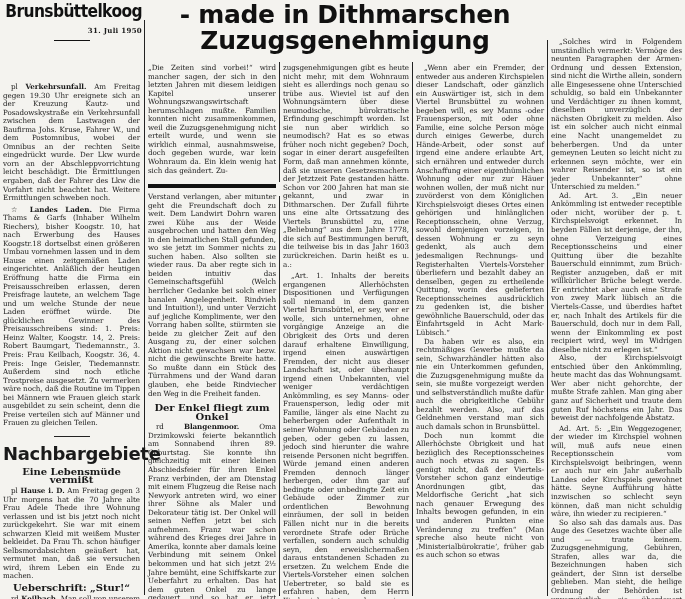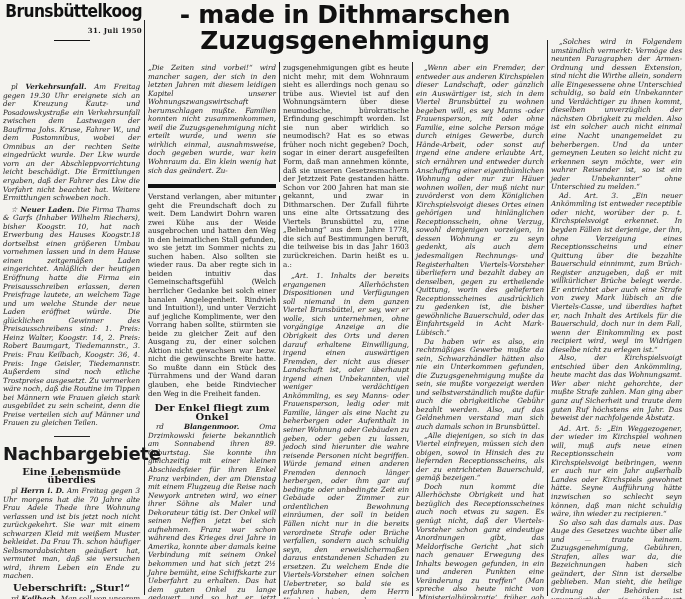--- a/index.html
+++ b/index.html
@@ -7,21 +7,21 @@
     width:685px; height:599px; overflow:hidden;
     background:#f4f3ef; color:#1a1a1a;
     font-family:"DejaVu Serif", "Liberation Serif", serif;
     position:relative;
   }
   .col {
     position:absolute; font-size:7.15px; line-height:8.55px;
     text-align:justify; hyphens:manual; letter-spacing:-0.05px;
   }
   .col p { margin:0; text-indent:0; }
-  .col p.ind { text-indent:8px;font-style:italic; }
+  .col p.ind { text-indent:8px; }
   .col b { font-weight:bold; }
   .rule-v { position:absolute; width:1px; background:#222; }
   .masthead {
     position:absolute; left:2px; top:2px; width:140px; text-align:right;
   }
   .mh-line1 {
     font-family:"DejaVu Sans", sans-serif; font-weight:bold; font-size:15.5px;
     letter-spacing:-0.6px; line-height:18px; transform:scaleY(1.15); color:#111;
   }
   .mh-row2 { display:flex; align-items:center; justify-content:center; gap:2px; margin-top:2px; }
@@ -70,40 +70,40 @@
 <div class="thick-bar" style="left:148px; top:184px; width:128px;"></div>
 
 <div class="col" style="left:3px; top:83px; width:137px;">
   <p class="ind">
     <span>pl</span>
     <b>Verkehrsunfall.</b>
     <span>Am Freitag gegen 19.30 Uhr ereignete sich an der Kreuzung Kautz- und Posadowskystraße ein Verkehrsunfall zwischen dem Lastwagen der Baufirma Johs. Kruse, Fahrer W., und dem Postomnibus, wobei der Omnibus an der rechten Seite eingedrückt wurde. Der Lkw wurde vorn an der Abschleppvorrichtung leicht beschädigt. Die Ermittlungen ergaben, daß der Fahrer des Lkw die Vorfahrt nicht beachtet hat. Weitere Ermittlungen schweben noch.</span>
   </p>
   <p class="ind" style="margin-top:3px">
     <span>☆</span>
-    <b>Neuer Laden.</b>
+    <b>Landes Laden.</b>
     <span>Die Firma Thams &amp; Garfs (Inhaber Wilhelm Riechers), bisher Koogstr. 10, hat nach Erwerbung des Hauses Koogstr.18 dortselbst einen größeren Umbau vornehmen lassen und in dem Hause einen zeitgemäßen Laden eingerichtet. Anläßlich der heutigen Eröffnung hatte die Firma ein Preisausschreiben erlassen, deren Preisfrage lautete, an welchem Tage und um welche Stunde der neue Laden eröffnet würde. Die glücklichen Gewinner des Preisausschreibens sind: 1. Preis: Heinz Walter, Koogstr. 14, 2. Preis: Robert Baumgart, Tiedemannstr., 3. Preis: Frau Keilbach, Koogstr. 36, 4. Preis: Inge Geisler, Tiedemannstr. Außerdem sind noch etliche Trostpreise ausgesetzt. Zu vermerken wäre noch, daß die Routine im Tippen bei Männern wie Frauen gleich stark ausgebildet zu sein scheint, denn die Preise verteilen sich auf Männer und Frauen zu gleichen Teilen.</span>
   </p>
   <div class="short-rule"></div>
   <div class="section-head">Nachbargebiete</div>
-  <div class="subhead">Eine Lebensmüde überdies</div>
+  <div class="subhead">Eine Lebensmüde vermißt</div>
   <p class="ind">
     <span>pl</span>
-    <b>Herrn i. D.</b>
+    <b>Hause i. D.</b>
     <span>Am Freitag gegen 3 Uhr morgens hat die 70 Jahre alte Frau Adele Thede ihre Wohnung verlassen und ist bis jetzt noch nicht zurückgekehrt. Sie war mit einem schwarzen Kleid mit weißem Muster bekleidet. Da Frau Th. schon häufiger Selbsmordabsichten geäußert hat, vermutet man, daß sie versuchen wird, ihrem Leben ein Ende zu machen.</span>
   </p>
   <div class="subhead">Ueberschrift: „Stur!“</div>
   <p class="ind">
     <span>rd</span>
     <b>Keilbach.</b>
     <span>Man soll von unserem lieben Viehzeug nicht allzuviel</span>
   </p>
 </div>
 
-<div class="col" style="left:148px; top:64px; width:128px;font-style:italic;">
+<div class="col" style="left:148px; top:64px; width:128px;">
   <p>„Die Zeiten sind vorbei!“ wird mancher sagen, der sich in den letzten Jahren mit diesem leidigen Kapitel unserer Wohnungszwangswirtschaft herumschlagen mußte. Familien konnten nicht zusammenkommen, weil die Zuzugsgenehmigung nicht erteilt wurde, und wenn sie wirklich einmal, ausnahmsweise, doch gegeben wurde, war kein Wohnraum da. Ein klein wenig hat sich das geändert. Zu-</p>
 </div>
 
 <div class="col" style="left:148px; top:193px; width:128px;">
   <p>Verstand verlangen, aber mitunter geht die Freundschaft doch zu weit. Dem Landwirt Dohrn waren zwei Kühe aus der Weide ausgebrochen und hatten den Weg in den heimatlichen Stall gefunden, wo sie jetzt im Sommer nichts zu suchen haben. Also sollten sie wieder raus. Da aber regte sich in beiden intuitiv das Gemeinschaftsgefühl (Welch herrlicher Gedanke bei solch einer banalen Angelegenheit. Rindvieh und Intuition!), und unter Verzicht auf jegliche Komplimente, wer den Vorrang haben sollte, stürmten sie beide zu gleicher Zeit auf den Ausgang zu, der einer solchen Aktion nicht gewachsen war bezw. nicht die gewünschte Breite hatte. So mußte dann ein Stück des Türrahmens und der Wand daran glauben, ehe beide Rindviecher den Weg in die Freiheit fanden.</p>
   <div class="subhead" style="margin-top:6px">Der Enkel fliegt zum Onkel</div>
   <p class="ind">
     <span>rd</span>
     <b>Blangenmoor.</b>
     <span>Oma Drzimkowski feierte bekanntlich am Sonnabend ihren 89. Geburtstag. Sie konnte ihn gleichzeitig mit einer kleinen Abschiedsfeier für ihren Enkel Franz verbinden, der am Dienstag mit einem Flugzeug die Reise nach Newyork antreten wird, wo einer ihrer Söhne als Maler und Dekorateur tätig ist. Der Onkel will seinen Neffen jetzt bei sich aufnehmen. Franz war schon während des Krieges drei Jahre in Amerika, konnte aber damals keine Verbindung mit seinem Onkel bekommen und hat sich jetzt 2½ Jahre bemüht, eine Schiffskarte zur Ueberfahrt zu erhalten. Das hat dem guten Onkel zu lange gedauert, und so hat er jetzt gewünscht, daß sein Neffe die Reise mit dem Flugzeug zurücklegt. Der Enkel läßt seine 62-jährige Mutter und 6 Geschwister in Blangenmoor zurück.</span>
@@ -112,21 +112,20 @@
 
 <div class="col" style="left:283px; top:64px; width:126px;">
   <p>zugsgenehmigungen gibt es heute nicht mehr, mit dem Wohnraum sieht es allerdings noch genau so trübe aus. Wieviel ist auf den Wohnungsämtern über diese neumodische, bürokratische Erfindung geschimpft worden. Ist sie nun aber wirklich so neumodisch? Hat es so etwas früher noch nicht gegeben? Doch, sogar in einer derart ausgefeilten Form, daß man annehmen könnte, daß sie unseren Gesetzesmachern der Jetztzeit Pate gestanden hätte. Schon vor 200 Jahren hat man sie gekannt, und zwar in Dithmarschen. Der Zufall führte uns eine alte Ortssatzung des Viertels Brunsbüttel zu, eine „Beliebung“ aus dem Jahre 1778, die sich auf Bestimmungen beruft, die teilweise bis in das Jahr 1603 zurückreichen. Darin heißt es u. a.:</p>
   <p class="ind" style="margin-top:3px">„Art. 1. Inhalts der bereits ergangenen Allerhöchsten Dispositionen und Verfügungen soll niemand in dem ganzen Viertel Brunsbüttel, er sey, wer er wolle, sich unternehmen, ohne vorgängige Anzeige an die Obrigkeit des Orts und deren darauf erhaltene Einwilligung, irgend einen auswärtigen Fremden, der nicht aus dieser Landschaft ist, oder überhaupt irgend einen Unbekannten, viel weniger verdächtigen Ankömmling, es sey Manns- oder Frauensperson, ledig oder mit Familie, länger als eine Nacht zu beherbergen oder Aufenthalt in seiner Wohnung oder Gebäuden zu geben, oder geben zu lassen, jedoch sind hierunter die wahre reisende Personen nicht begriffen. Würde jemand einen anderen Fremden dennoch länger herbergen, oder ihm gar auf bedingte oder unbedingte Zeit ein Gebäude oder Zimmer zur ordentlichen Bewohnung einräumen, der soll in beiden Fällen nicht nur in die bereits verordnete Strafe oder Brüche verfallen, sondern auch schuldig seyn, den erweislichermaßen daraus entstandenen Schaden zu ersetzen. Zu welchem Ende die Viertels-Vorsteher einen solchen Uebertreter, so bald sie es erfahren haben, dem Herrn Kirchspielsvoigt als einen Brüchfälligen, ohne irgend ein Verschonen, anzuzeigen haben.“</p>
 
 </div>
 
 <div class="col" style="left:416px; top:64px; width:128px;">
   <p class="ind">„Wenn aber ein Fremder, der entweder aus anderen Kirchspielen dieser Landschaft, oder gänzlich ein Auswärtiger ist, sich in dem Viertel Brunsbüttel zu wohnen begeben will, es sey Manns -oder Frauensperson, mit oder ohne Familie, eine solche Person möge durch einiges Gewerbe, durch Hände-Arbeit, oder sonst auf irgend eine andere erlaubte Art, sich ernähren und entweder durch Anschaffung einer eigenthümlichen Wohnung oder nur zur Häuer wohnen wollen, der muß nicht nur zuvörderst von dem Königlichen Kirchspielsvoigt dieses Ortes einen gehörigen und hinlänglichen Receptionsschein, ohne Verzug, sowohl demjenigen vorzeigen, in dessen Wohnung er zu seyn gedenkt, als auch dem jedesmaligen Rechnungs- und Registerhalten Viertels-Vorsteher überliefern und bezahlt dabey an denselben, gegen zu ertheilende Quittung, worin des gelieferten Receptionsscheines ausdrücklich zu gedenken ist, die bisher gewöhnliche Bauerschuld, oder das Einfahrtsgeld in Acht Mark-Lübisch.“</p>
   <p class="ind">Da haben wir es also, ein rechtmäßiges Gewerbe mußte da sein, Schwarzhändler hätten also nie ein Unterkommen gefunden, die Zuzugsgenehmigung mußte da sein, sie mußte vorgezeigt werden und selbstverständlich mußte dafür auch die obrigkeitliche Gebühr bezahlt werden. Also, auf das Geldnehmen verstand man sich auch damals schon in Brunsbüttel.</p>
-  <p class="ind">„Alle diejenigen, so sich in das Viertel einfreyen, müssen sich den obigen, sowol in Hinsich des zu liefernden Receptionsscheins, als der zu entrichteten Bauerschuld, gemäß bezeigen.“</p>
   <p class="ind">Doch nun kommt die Allerhöchste Obrigkeit und hat bezüglich des Receptionsscheines auch noch etwas zu sagen. Es genügt nicht, daß der Viertels-Vorsteher schon ganz eindeutige Anordnungen gibt, das Meldorfische Gericht „hat sich nach genauer Erwegung des Inhalts bewogen gefunden, in ein und anderen Punkten eine Veränderung zu treffen“ (Man spreche also heute nicht von ‚Ministerialbürokratie‘, früher gab es auch schon so etwas</p>
 </div>
 
 <div class="col" style="left:551px; top:38px; width:131px;">
   <p class="ind">„Solches wird in Folgendem umständlich vermerkt: Vermöge des neunten Paragraphen der Armen-Ordnung und dessen Extension, sind nicht die Wirthe allein, sondern alle Eingesessene ohne Unterschied schuldig, so bald ein Unbekannter und Verdächtiger zu ihnen kommt, dieselben unverzüglich der nächsten Obrigkeit zu melden. Also ist ein solcher auch nicht einmal eine Nacht unangemeldet zu beherbergen. Und da unter gemeynen Leuten so leicht nicht zu erkennen seyn möchte, wer ein wahrer Reisender ist, so ist ein jeder Unbekannter“ ohne Unterschied zu melden.“</p>
   <p class="ind">Ad. Art. 3. „Ein neuer Ankömmling ist entweder receptible oder nicht, worüber der p. t. Kirchspielsvoigt erkennet. In beyden Fällen ist derjenige, der ihn, ohne Verzeigung eines Receptionsscheins und einer Quittung über die bezahlte Bauerschuld einnimmt, zum Brüch-Register anzugeben, daß er mit willkürlicher Brüche belegt werde. Er entrichtet aber auch eine Strafe von zwey Mark lübisch an die Viertels-Casse, und überdies haftet er, nach Inhalt des Artikels für die Bauerschuld, doch nur in dem Fall, wenn der Einkommling ex post recipiert wird, weyl im Widrigen dieselbe nicht zu erlegen ist.“</p>
   <p class="ind">Also, der Kirchspielsvoigt entschied über den Ankömmling, heute macht das das Wohnungsamt. Wer aber nicht gehorchte, der mußte Strafe zahlen. Man ging aber ganz auf Sicherheit und traute dem guten Ruf höchstens ein Jahr. Das beweist der nachfolgende Abstatz.</p>
   <p class="ind" style="margin-top:2px">Ad. Art. 5: „Ein Weggezogener, der wieder im Kirchspiel wohnen will, muß aufs neue einen Receptionsschein vom Kirchspielsvoigt beibringen, wenn er auch nur ein Jahr außerhalb Landes oder Kirchspiels gewohnet hätte. Seyne Aufführung hätte inzwischen so schlecht seyn können, daß man nicht schuldig wäre, ihn wieder zu recipieren.“</p>
   <p class="ind">So also sah das damals aus. Das Auge des Gesetzes wachte über alle und — traute keinem. Zuzugsgenehmigung, Gebühren, Strafen, alles war da, die Bezeichnungen haben sich geändert, der Sinn ist derselbe geblieben. Man sieht, die heilige Ordnung der Behörden ist unverwüstlich, sie überdauert Generationen und Jahrhunderte.</p>
 </div>

